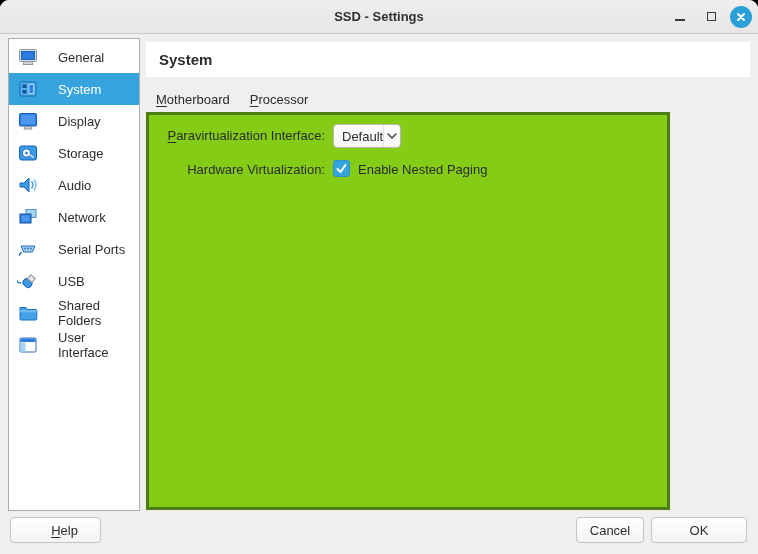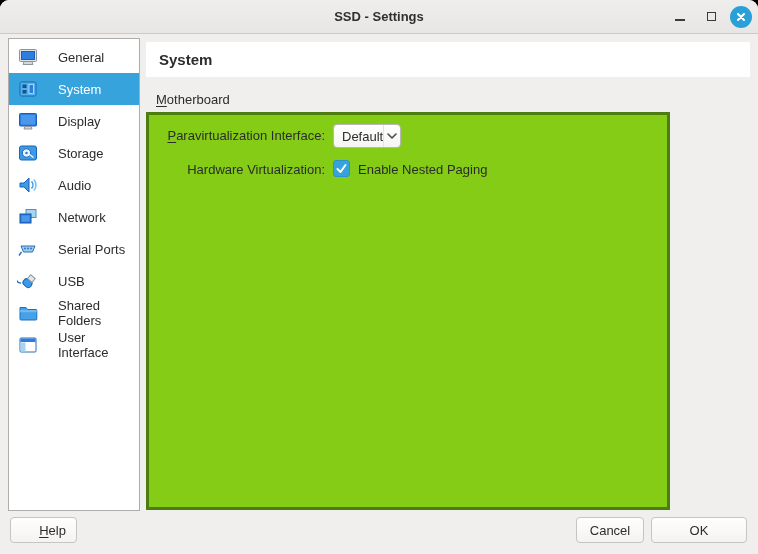--- a/index.html
+++ b/index.html
@@ -44,21 +44,21 @@
     border-left:1px solid #e3e2e0;}
   .lbl2{position:absolute;top:47px;left:0;width:176px;text-align:right;font-size:13px;}
   .checkbox{position:absolute;top:45px;left:184px;width:17px;height:17px;border-radius:3px;
     background:#36a3dd;border:1px solid #2b93cc;box-sizing:border-box;
     display:flex;align-items:center;justify-content:center;}
   .cb-label{position:absolute;top:47px;left:209px;font-size:13px;}
   
   .btn{position:absolute;bottom:11px;height:26px;background:linear-gradient(#fefefe,#f4f3f1);
     border:1px solid #c6c5c3;border-radius:4px;font-size:13px;color:#2c2c2c;
     display:flex;align-items:center;justify-content:center;box-sizing:border-box;}
-  .btn-help{left:10px;width:67px;padding-left:18px;}
+  .btn-help{left:10px;width:91px;padding-left:18px;}
   .btn-cancel{right:114px;width:68px;}
   .btn-ok{right:11px;width:96px;}
 </style>
 </head>
 <body>
 
 <div class="window">
 
   <div class="titlebar">
     <div class="title">SSD - Settings</div>
@@ -166,20 +166,23 @@
   </div>
 
   <div class="header-bar">
     <div class="page-title">System</div>
   </div>
 
   <div class="tabbar">
     <div class="tab">
       <span><span class="mn">M</span><span>otherboard</span></span>
     </div>
+    <div class="tab">
+      <span><span class="mn">P</span><span>rocessor</span></span>
+    </div>
   </div>
 
   <div class="content-panel">
     <div class="lbl1">
       <span class="mn">P</span><span>aravirtualization Interface:</span>
     </div>
     <div class="select">
       <span class="select-value">Default</span>
       <span class="select-arrow">
         <svg width="10" height="6" viewBox="0 0 10 6">

